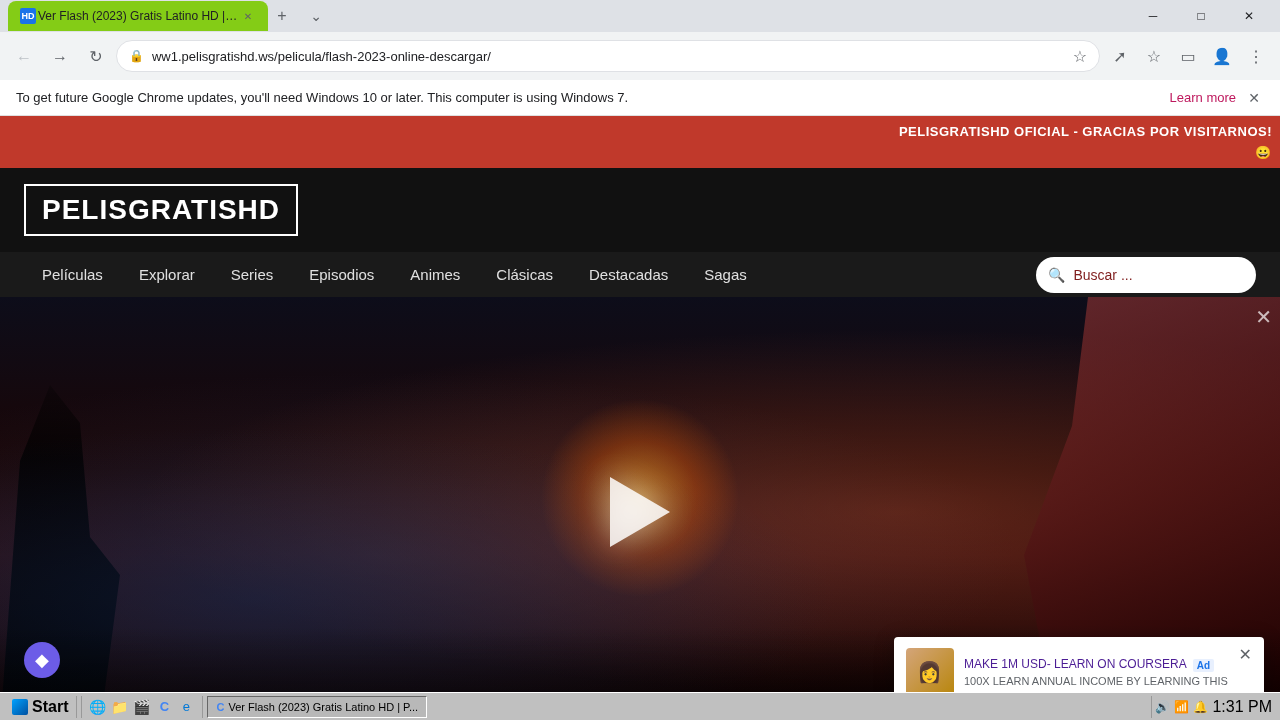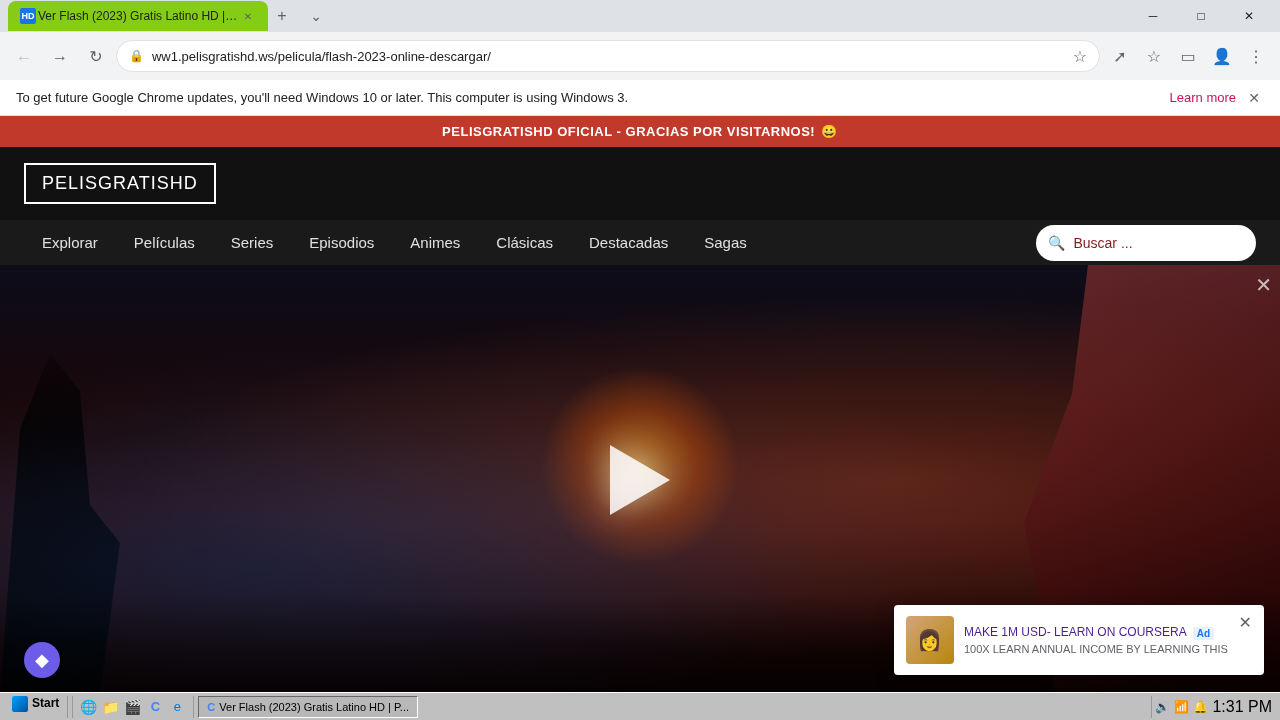--- a/index.html
+++ b/index.html
@@ -161,36 +161,37 @@
       color: white;
       text-align: center;
       padding: 8px;
       font-size: 13px;
       font-weight: bold;
       letter-spacing: 0.5px;
       display: flex;
       align-items: flex-end;
       justify-content: center;
       gap: 6px;
+      flex-direction: column;
     }
 
     
     .site-header {
       background: #111;
       padding: 16px 24px;
       display: flex;
       align-items: center;
       justify-content: space-between;
     }
     .site-logo {
       background: #111;
       border: 2px solid white;
       color: white;
-      font-size: 18px;
-      font-weight: normal;
+      font-size: 28px;
+      font-weight: bold;
       padding: 8px 16px;
       letter-spacing: 1px;
     }
 
     
     .site-nav {
       background: #1a1a1a;
       padding: 0 24px;
       display: flex;
       align-items: center;
@@ -406,23 +407,23 @@
       gap: 2px;
       border-top: 1px solid #fff;
       z-index: 200;
     }
     .start-btn {
       background: #c0c0c0;
       border: none;
       height: 22px;
       padding: 0 8px;
       display: flex;
-      align-items: flex-start;
+      align-items: center;
       gap: 4px;
-      font-size: 12px;
+      font-size: 16px;
       font-weight: bold;
       cursor: pointer;
       border-right: 1px solid #999;
     }
     .start-icon {
       width: 16px; height: 16px;
       background: linear-gradient(135deg, #00a2ff, #0050a0);
       border-radius: 2px;
     }
     .taskbar-divider {
@@ -501,39 +502,39 @@
   <div class="nav-actions">
     <div class="nav-action-btn">➚</div>
     <div class="nav-action-btn">☆</div>
     <div class="nav-action-btn">▭</div>
     <div class="nav-action-btn">👤</div>
     <div class="nav-action-btn">⋮</div>
   </div>
 </div>
 
 <div class="info-bar">
-  <span class="info-bar-text">To get future Google Chrome updates, you'll need Windows 10 or later. This computer is using Windows 3.</span>
+  <span class="info-bar-text">To get future Google Chrome updates, you'll need Windows 10 or later. This computer is using Windows 7.</span>
   <span class="info-bar-link">Learn more</span>
   <div class="info-bar-close">✕</div>
 </div>
 
 <div class="site-wrapper">
 
   <div class="announcement-bar">
     <span>PELISGRATISHD OFICIAL - GRACIAS POR VISITARNOS!</span>
     <span>😀</span>
   </div>
 
   <div class="site-header">
     <div class="site-logo">PELISGRATISHD</div>
   </div>
 
   <div class="site-nav">
+    <div class="site-nav-item">Películas</div>
     <div class="site-nav-item">Explorar</div>
-    <div class="site-nav-item">Películas</div>
     <div class="site-nav-item">Series</div>
     <div class="site-nav-item">Episodios</div>
     <div class="site-nav-item">Animes</div>
     <div class="site-nav-item">Clásicas</div>
     <div class="site-nav-item">Destacadas</div>
     <div class="site-nav-item">Sagas</div>
     <div class="search-bar-wrapper">
       <div class="site-search">
         <span class="search-icon-site">🔍</span>
         <span class="search-input-placeholder">Buscar ...</span>

